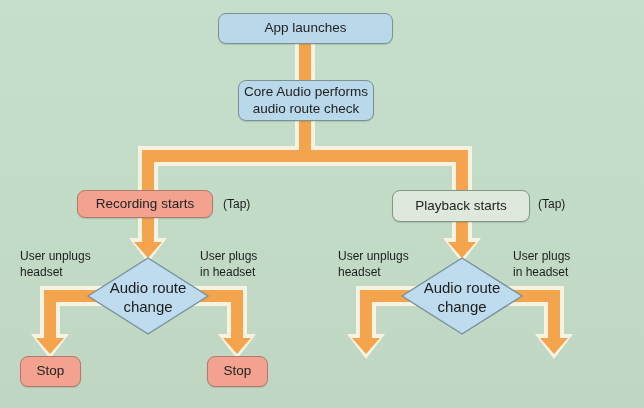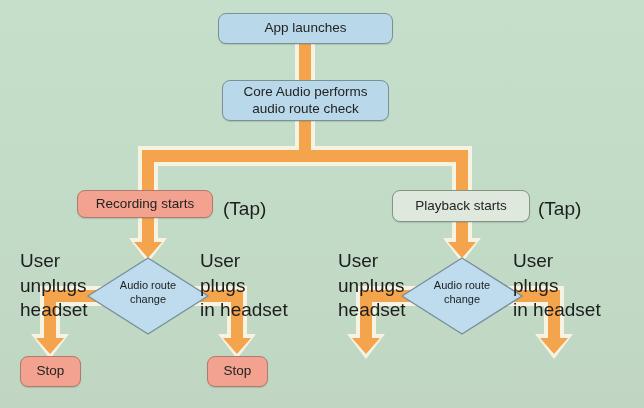--- a/index.html
+++ b/index.html
@@ -21,25 +21,25 @@
     position:absolute; box-sizing:border-box;
     display:flex; align-items:center; justify-content:center;
     text-align:center; border-radius:8px; border:1.4px solid;
     font-size:13.5px; line-height:1.25; white-space:pre-line;
     box-shadow:0 1px 1px rgba(0,0,0,0.12);
   }
   .blue   { background:#b9d8e9; border-color:#7a9297; }
   .salmon { background:#f2a28e; border-color:#b07a6c; }
   .gray   { background:#dfe8dd; border-color:#849588; }
   .lbl {
-    position:absolute; font-size:19px; line-height:1.3;
+    position:absolute; font-size:12px; line-height:1.3;
     white-space:pre-line; color:#1d1d1d;
   }
   .dtext {
-    position:absolute; font-size:11px; line-height:1.25;
+    position:absolute; font-size:15px; line-height:1.25;
     text-align:center; white-space:pre-line; color:#1d1d1d;
   }
 </style>
 </head>
 <body>
 
 <div class="stage">
 
   <svg class="layer" width="644" height="408" viewBox="0 0 644 408">
 
@@ -66,21 +66,21 @@
     <polygon class="tri-orange" points="223,338 251,338 237,354"></polygon>
     <polygon class="tri-orange" points="352,338 380,338 366,354"></polygon>
     <polygon class="tri-orange" points="540,338 568,338 554,354"></polygon>
 
     <polygon class="diamond" points="88,296 148,258 208,296 148,334"></polygon>
     <polygon class="diamond" points="402,296 462,258 522,296 462,334"></polygon>
   </svg>
 
   <div class="box blue" style="left:218px; top:13px; width:175px; height:31px;">App launches</div>
 
-  <div class="box blue" style="left:222px; top:80px; width:167px; height:41px;">Core Audio performs
+  <div class="box blue" style="left:238px; top:80px; width:136px; height:41px;">Core Audio performs
 audio route check</div>
 
   <div class="box salmon" style="left:77px; top:190px; width:136px; height:28px;">Recording starts</div>
 
   <div class="lbl" style="left:223px; top:197px; width:52px;">(Tap)</div>
 
   <div class="box gray" style="left:392px; top:190px; width:138px; height:32px;">Playback starts</div>
 
   <div class="lbl" style="left:538px; top:197px; width:52px;">(Tap)</div>
 

